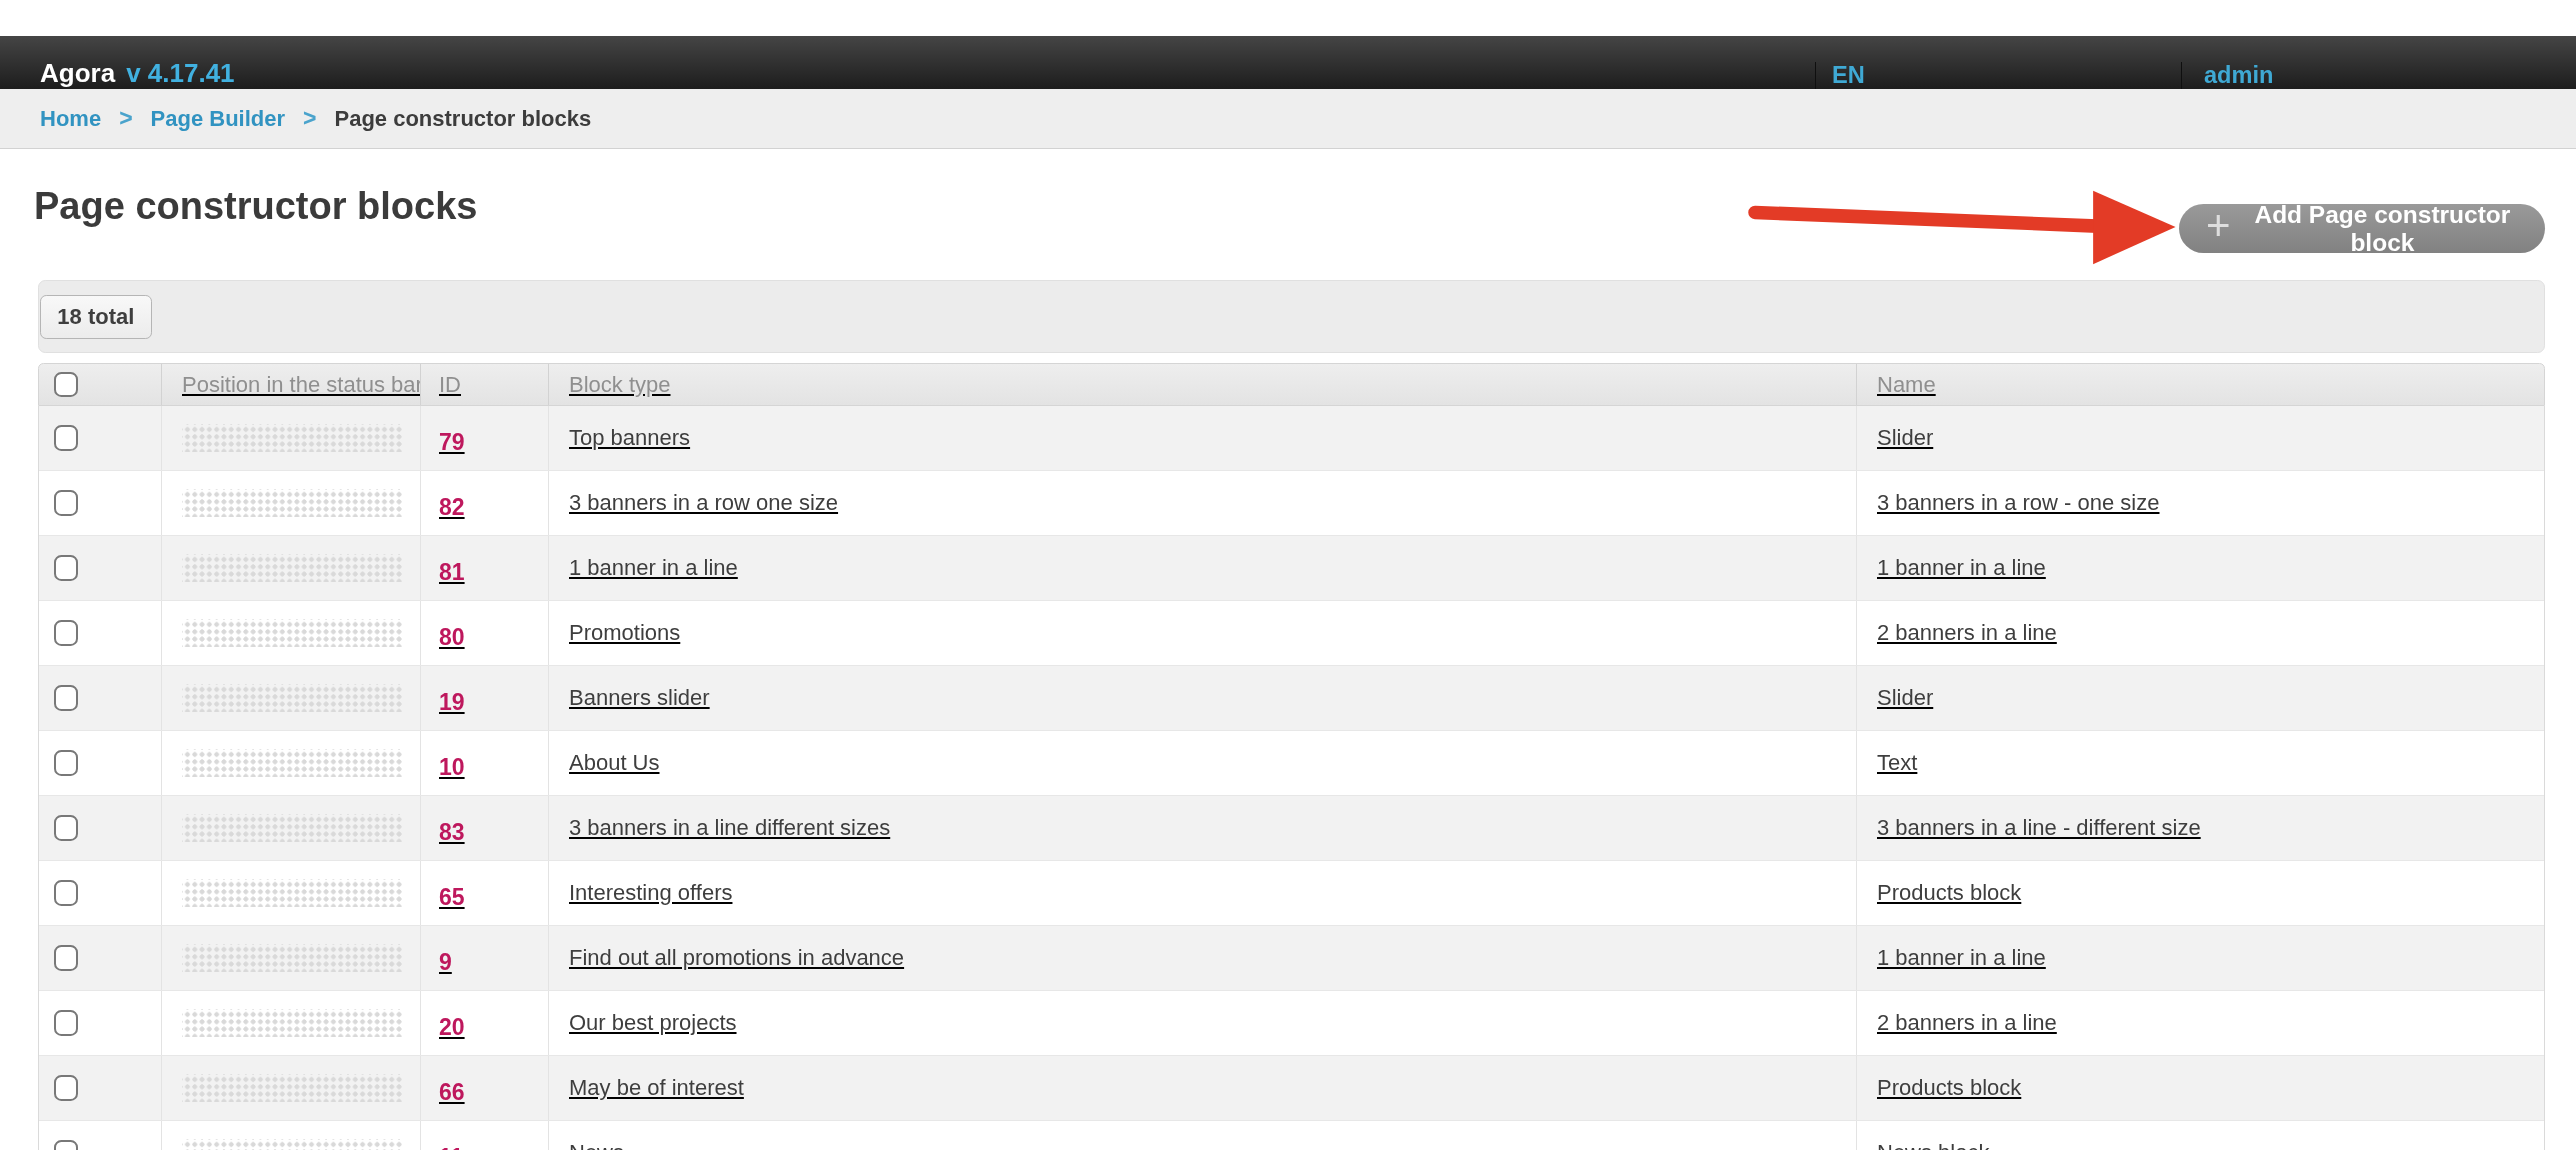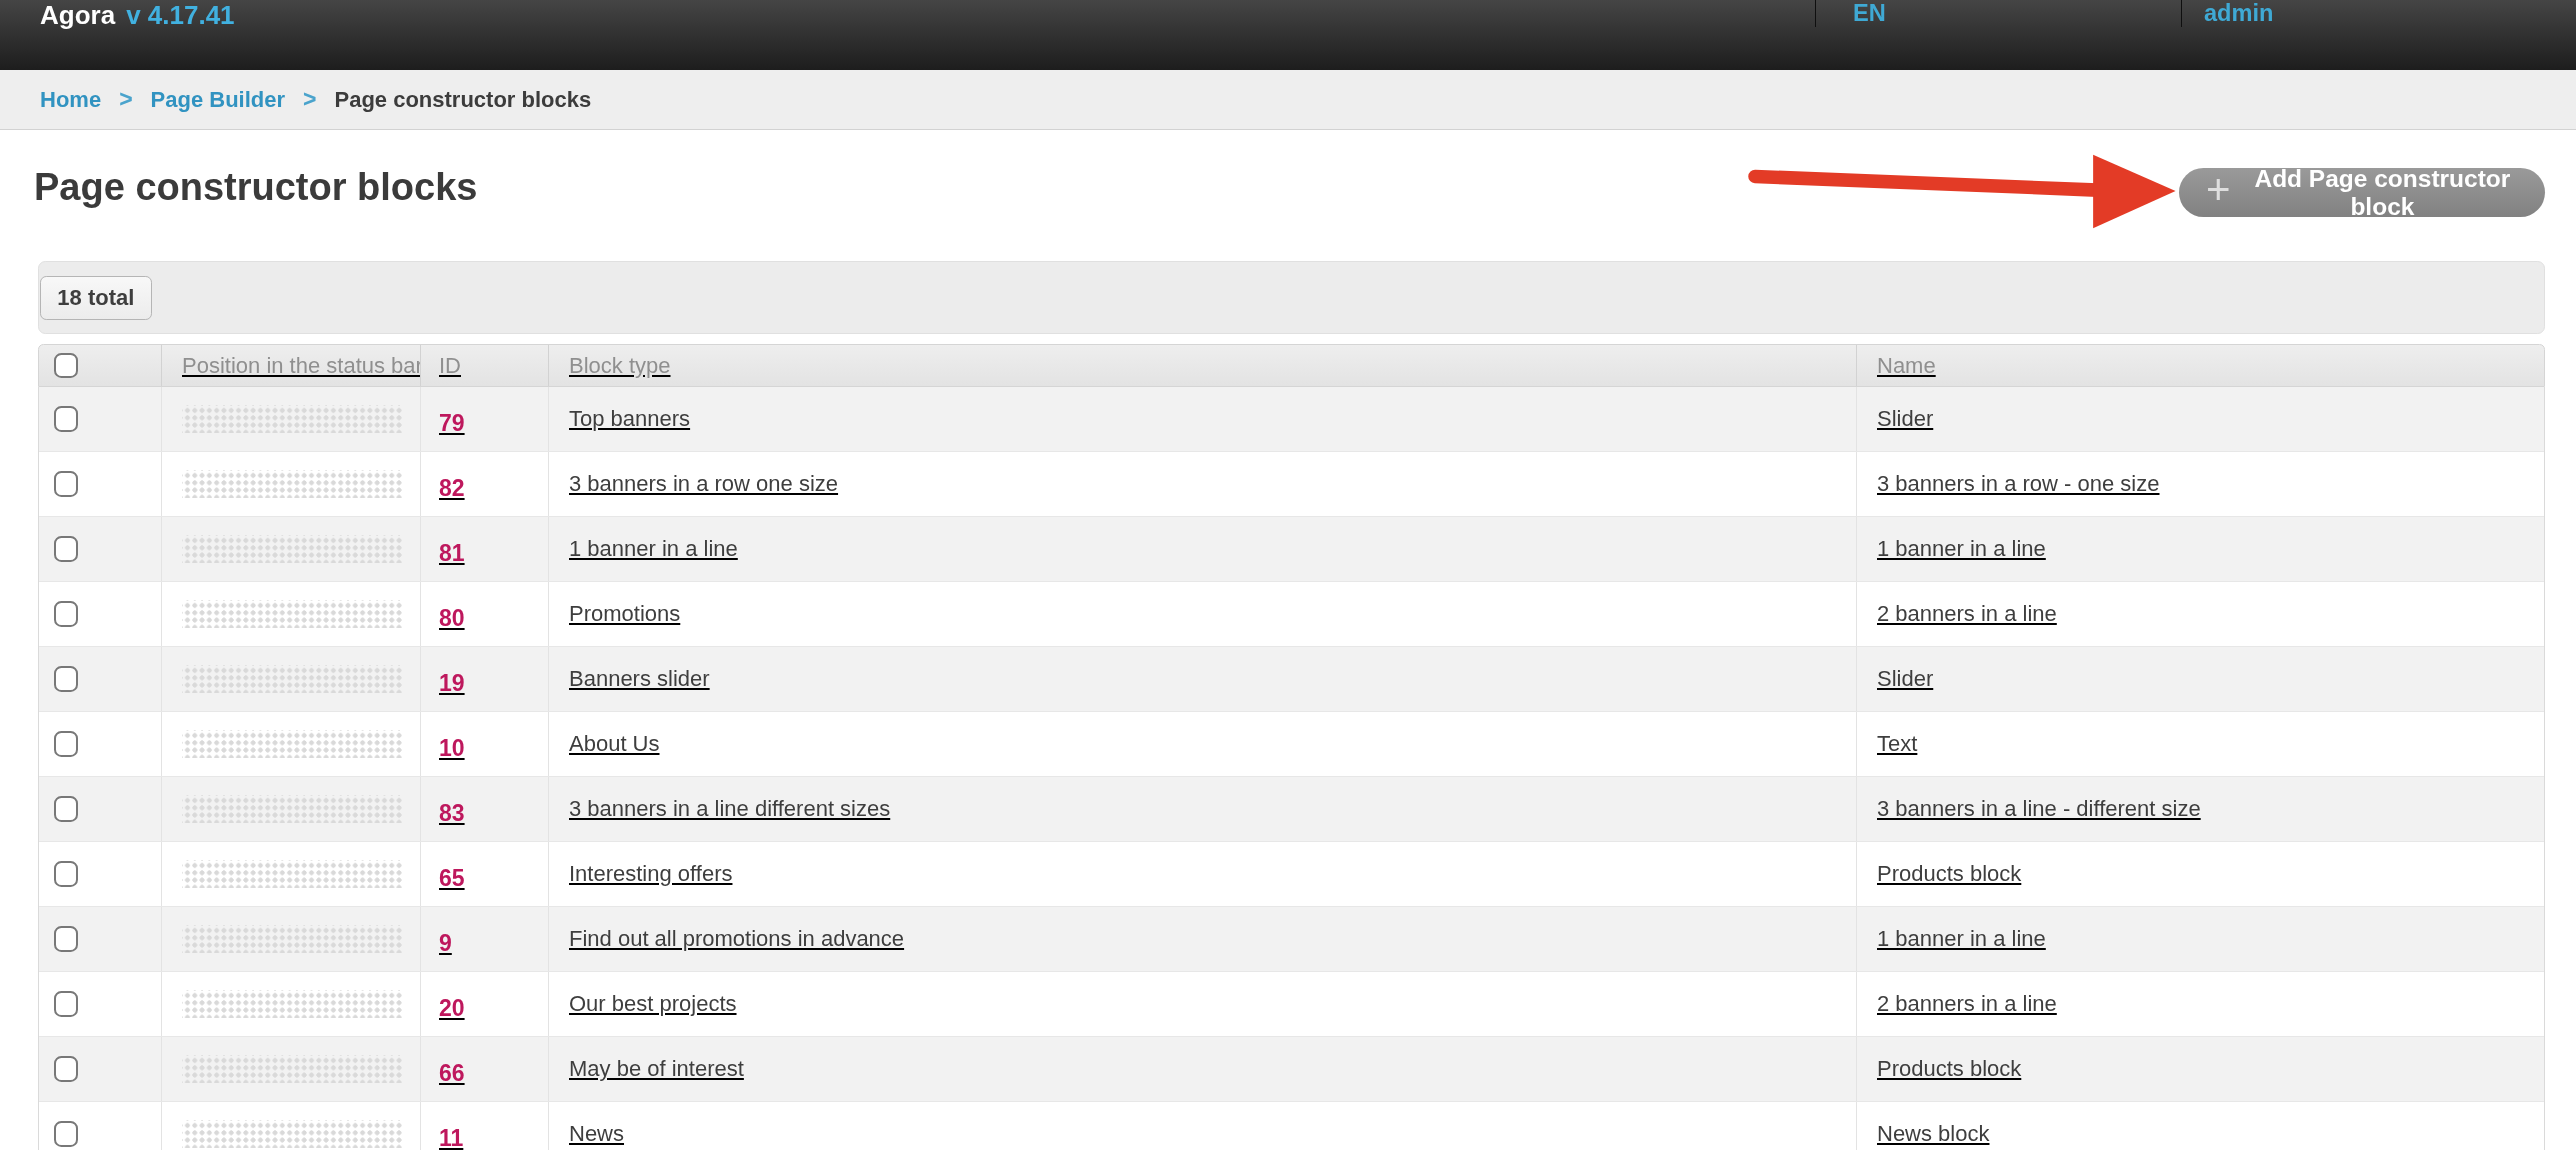--- a/index.html
+++ b/index.html
@@ -1,28 +1,28 @@
 <!DOCTYPE html>
 <html style="font-size:14.5px"><head>
 <meta charset="utf-8">
 <style>
   * { margin:0; padding:0; box-sizing:border-box; }
   html,body { width:2576px; height:1150px; overflow:hidden; background:#fff;
               font-family:"Liberation Sans", sans-serif; }
   .page { position:relative; width:2576px; height:1150px; }
 
   
-  .topbar { height:70px; background:linear-gradient(#454545,#1d1d1d);
-            display:flex; align-items:flex-start; }
+  .topbar { height:53px; background:linear-gradient(#454545,#1d1d1d);
+            display:flex; align-items:flex-end;margin-top:36px; }
   .brand-area { flex:1; display:flex; align-items:center; padding-left:40px;
                 font-size:26px; font-weight:bold; color:#ffffff; }
   .brand-area .version { color:#41b1e0; margin-left:11px; }
   .topbar-section { display:flex; align-items:center; border-left:1.8px solid #0f0f0f;
                     color:#3fa9d4; font-size:23.6px; font-weight:bold; cursor:pointer; }
-  .topbar-section.lang { width:366px; padding-left:37px; }
+  .topbar-section.lang { width:366px; padding-left:16px; }
   .topbar-section.user { width:395px; padding-left:22px; }
 
   
   .breadcrumbs { height:60px; background:#eeeeee; border-bottom:1.8px solid #d2d2d2;
                  display:flex; align-items:center; padding-left:40px;
                  font-size:22px; font-weight:bold; }
   .crumb-link { color:#3193c1; cursor:pointer; }
   .crumb-sep { color:#4aa3cc; margin:0 18px; font-size:23px; }
   .crumb-current { color:#3c3c3c; }
 

